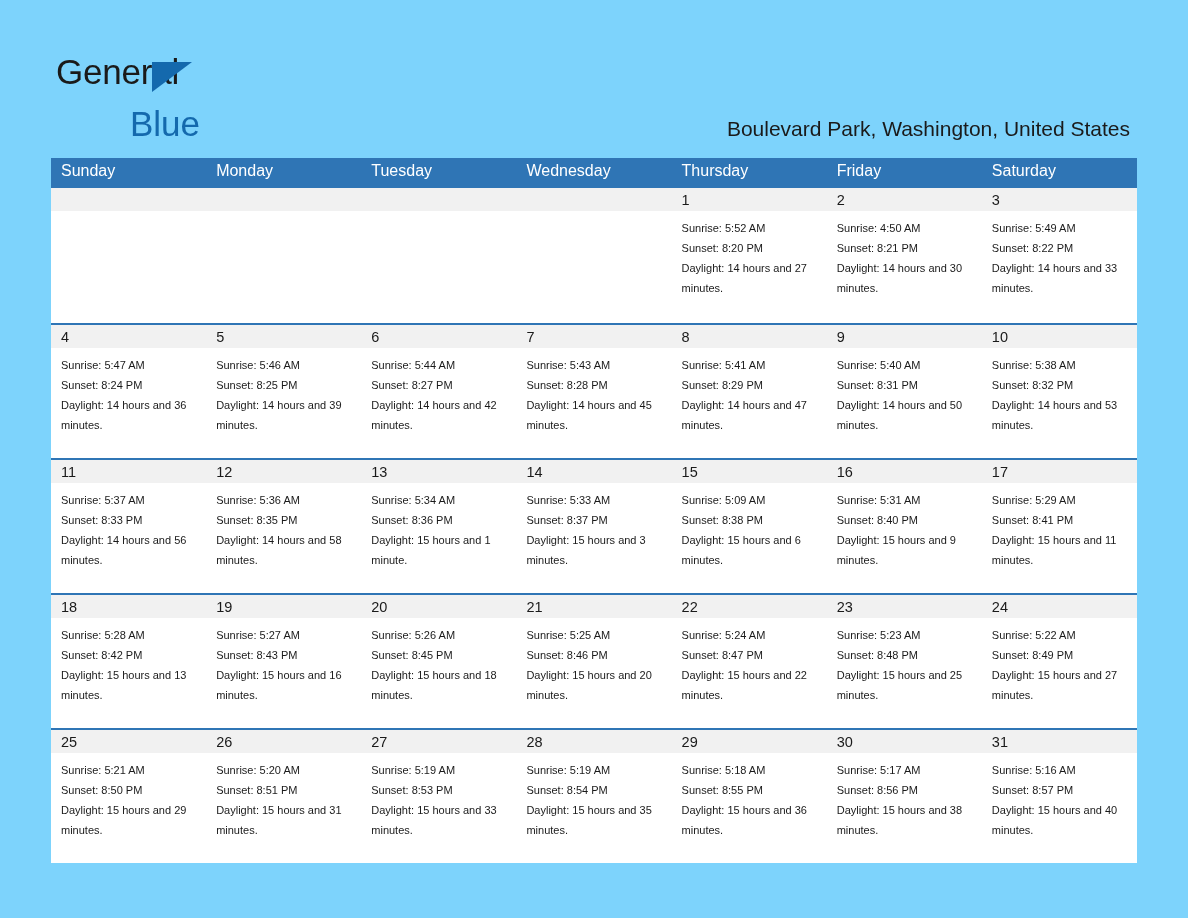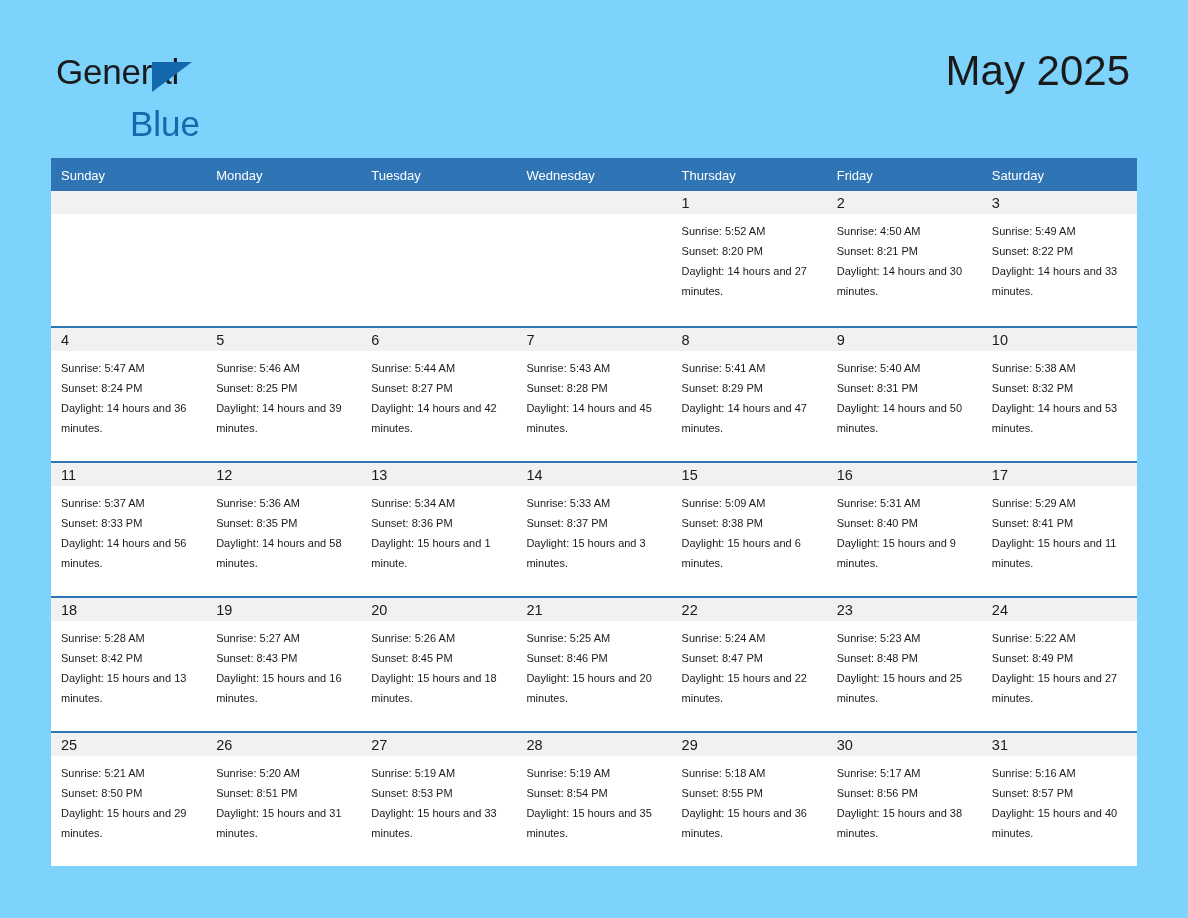--- a/index.html
+++ b/index.html
@@ -92,24 +92,24 @@
   table.cal {
     border-collapse: collapse;
     table-layout: fixed;
     width: 1086px;
   }
   table.cal col { width: 155.14px; }
 
   thead th {
     background: #2f75b5;
     color: #ffffff;
-    font-size: 13px;
+    font-size: 16px;
     font-weight: 400;
     text-align: left;
-    padding: 10px 0 8px 10px;
+    padding: 4px 0 8px 10px;
     height: 30px;
     vertical-align: middle;
     border: none;
   }
 
   tbody td {
     vertical-align: top;
     padding: 0;
     border: none;
     background: #ffffff;
@@ -151,21 +151,21 @@
 <div class="page">
 
   <div class="top">
 
     <div class="logo">
       <span class="logo-general">General</span>
       <span class="logo-tri"></span>
       <span class="logo-blue">Blue</span>
     </div>
 
-    <div class="month-title">May 2025</div>
+    <div class="location">Boulevard Park, Washington, United States</div>
   </div>
 
   <div class="calendar">
     <table class="cal">
       <colgroup>
         <col>
           <col>
           <col>
           <col>
           <col>

